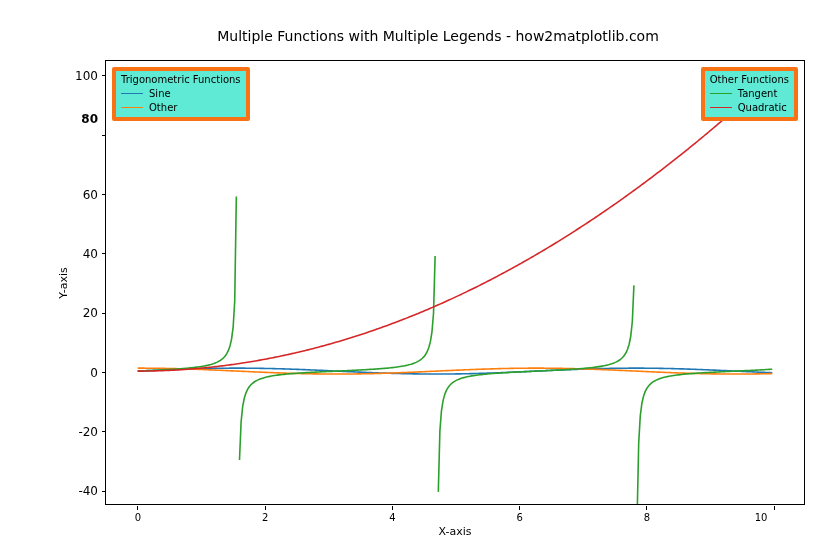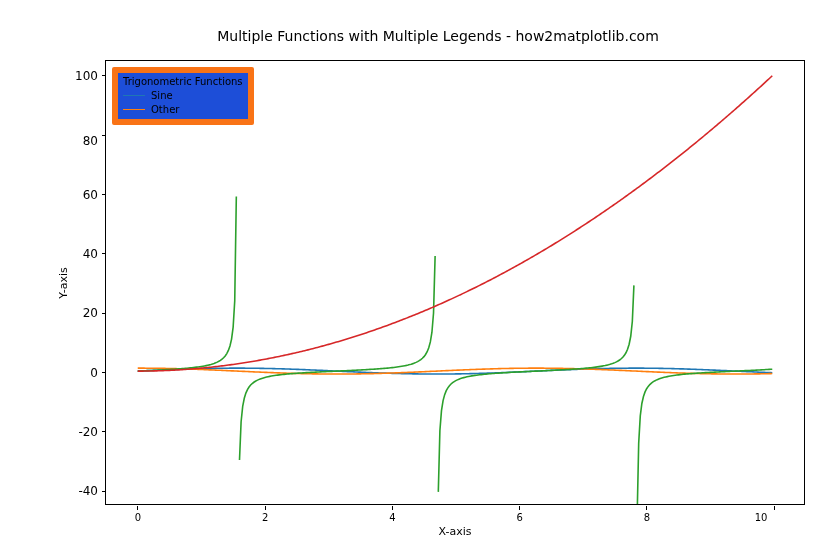--- a/index.html
+++ b/index.html
@@ -75,22 +75,22 @@
   .ylabel {
     position: absolute;
     font-size: 11px;
     left: -58px;
     top: 50%;
     transform: translateY(-50%) rotate(-90deg);
     transform-origin: center;
   }
   .legend {
     position: absolute;
-    background: #1d4ed8;
-    border: 6px solid #f97316;
+    background: #5eead4;
+    border: 4px solid #f97316;
     border-radius: 2px;
     font-size: 10px;
     padding: 3px 5px 3px 5px;
   }
   .legend-title {
     font-size: 10px;
     margin-bottom: 1px;
   }
   .legend-item {
     display: flex;
@@ -127,20 +127,31 @@
       <div class="legend-item">
         <span class="legend-swatch" style="border-top:1.5px solid #1f77b4;"></span>
         <span>Sine</span>
       </div>
       <div class="legend-item">
         <span class="legend-swatch" style="border-top:1.5px solid #ff7f0e;"></span>
         <span>Other</span>
       </div>
     </div>
 
+    <div id="legend-1" class="legend" style="right:6px; top:6px;">
+      <div class="legend-title">Other Functions</div>
+      <div class="legend-item">
+        <span class="legend-swatch" style="border-top:1.5px solid #2ca02c;"></span>
+        <span>Tangent</span>
+      </div>
+      <div class="legend-item">
+        <span class="legend-swatch" style="border-top:1.5px solid #d62728;"></span>
+        <span>Quadratic</span>
+      </div>
+    </div>
 
   <div class="tick-mark-x" style="left: 31.3182px; top: 445px;"></div>
       <div class="tick-x" style="left: 31.8182px; top: 451px;">0</div>
       <div class="tick-mark-x" style="left: 158.591px; top: 445px;"></div>
       <div class="tick-x" style="left: 159.091px; top: 451px;">2</div>
       <div class="tick-mark-x" style="left: 285.864px; top: 445px;"></div>
       <div class="tick-x" style="left: 286.364px; top: 451px;">4</div>
       <div class="tick-mark-x" style="left: 413.136px; top: 445px;"></div>
       <div class="tick-x" style="left: 413.636px; top: 451px;">6</div>
       <div class="tick-mark-x" style="left: 540.409px; top: 445px;"></div>
@@ -153,17 +164,17 @@
       <div class="tick-y" style="right: 708px; left: -40px; width: 32px; top: 370.833px;">-20</div>
       <div class="tick-mark-y" style="left: -4px; top: 311px;"></div>
       <div class="tick-y" style="right: 708px; left: -40px; width: 32px; top: 311.5px;">0</div>
       <div class="tick-mark-y" style="left: -4px; top: 251.667px;"></div>
       <div class="tick-y" style="right: 708px; left: -40px; width: 32px; top: 252.167px;">20</div>
       <div class="tick-mark-y" style="left: -4px; top: 192.333px;"></div>
       <div class="tick-y" style="right: 708px; left: -40px; width: 32px; top: 192.833px;">40</div>
       <div class="tick-mark-y" style="left: -4px; top: 133px;"></div>
       <div class="tick-y" style="right: 708px; left: -40px; width: 32px; top: 133.5px;">60</div>
       <div class="tick-mark-y" style="left: -4px; top: 73.6667px;"></div>
-      <div class="tick-y" style="right: 708px; left: -40px; width: 32px; top: 80px;">80</div>
+      <div class="tick-y" style="right: 708px; left: -40px; width: 32px; top: 58px; font-weight: bold;">80</div>
       <div class="tick-mark-y" style="left: -4px; top: 14.3333px;"></div>
       <div class="tick-y" style="right: 708px; left: -40px; width: 32px; top: 14.8333px;">100</div>
     </div>
 </div>
 
 </body></html>

